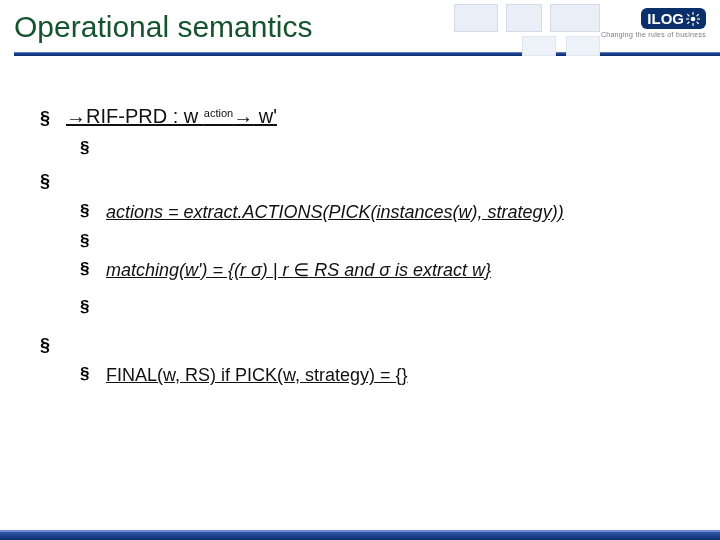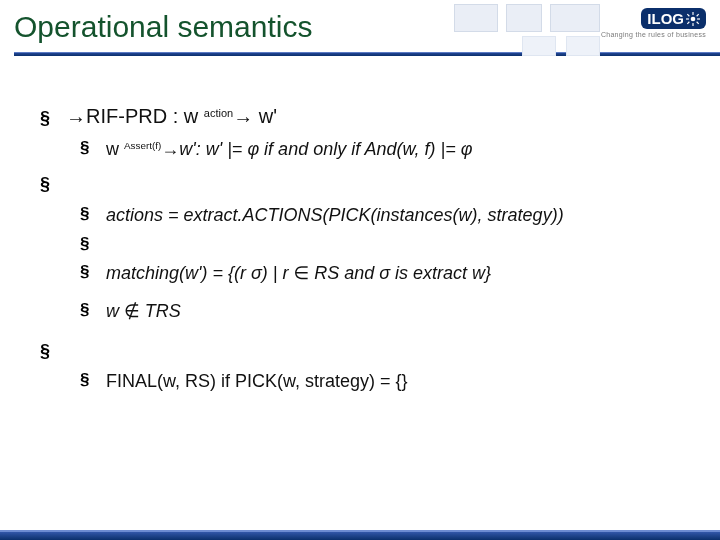--- a/index.html
+++ b/index.html
@@ -16,21 +16,21 @@
   .logo-badge { display: inline-flex; align-items: center; gap: 2px; background: #0b2f6b; color: #fff; padding: 2px 6px; border-radius: 6px; font-weight: bold; font-size: 15px; }
   .logo-badge .gear { width: 14px; height: 14px; display: inline-block; }
   .tagline { font-size: 7px; color: #7a7a7a; margin-top: 2px; letter-spacing: .3px; }
   .title { font-size: 30px; color: #14532d; font-weight: 400; }
   .divider { margin-top: 8px; height: 4px; background: linear-gradient(#2a4ea3, #0b2f6b); box-shadow: 0 1px 0 #5b7bc4 inset; }
   .content { padding: 22px 26px 0 26px; color: #111; font-size: 20px; }
   .b1 { display: flex; align-items: flex-start; margin: 10px 0 6px 14px; }
   .b2 { display: flex; align-items: flex-start; margin: 8px 0 6px 54px; font-size: 18px; }
   .bullet { width: 12px; flex: 0 0 12px; margin-right: 14px; font-weight: bold; color: #000; line-height: 1.15; font-size: 17px; }
   .b1 > .bullet { font-size: 18px; line-height: 1.25; margin-top: 3px; }
-  .txt { line-height: 1.25; }
+  .txt { line-height: 1.25; text-decoration: underline; }
   .sup { font-size: .55em; vertical-align: super; position: relative; top: .15em; }
   .ital { font-style: italic; }
   .footer { position: absolute; left: 0; right: 0; bottom: 0; height: 8px; background: linear-gradient(#3256a8, #0b2f6b); }
   .footer::before { content:""; position:absolute; left:0; top:-2px; right:0; height:2px; background:#6d8bd1; }
 </style>
 </head>
 <body>
 <div class="slide">
 
   <div class="header">
@@ -70,23 +70,20 @@
 
     <div class="b1">
       <span class="bullet">§</span>
       <span class="txt">
         <span>→RIF-PRD : w </span><span class="sup">action</span><span>→</span><span> w'</span>
       </span>
     </div>
 
     <div class="b2">
       <span class="bullet">§</span>
-      <span class="txt">
-        <span>w </span><span class="sup">Assert(f)</span><span>→</span><span class="ital">w': w' |= φ if and only if </span><span class="ital">And(w, f)</span><span class="ital"> |= φ</span>
-      </span>
     </div>
 
     <div class="b1">
       <span class="bullet">§</span>
     </div>
 
     <div class="b2">
       <span class="bullet">§</span>
       <span class="txt ital">actions = extract.ACTIONS(PICK(instances(w), strategy))</span>
     </div>
@@ -97,23 +94,20 @@
 
     <div class="b2">
       <span class="bullet">§</span>
       <span class="txt">
         <span class="ital">matching(w') = {(r σ) | r </span><span>∈</span><span class="ital"> RS and σ is extract w}</span>
       </span>
     </div>
 
     <div class="b2" style="margin-top:16px">
       <span class="bullet">§</span>
-      <span class="txt">
-        <span class="ital">w </span><span>∉</span><span class="ital"> TRS</span>
-      </span>
     </div>
 
     <div class="b1" style="margin-top:14px">
       <span class="bullet">§</span>
     </div>
 
     <div class="b2">
       <span class="bullet">§</span>
       <span class="txt">FINAL(w, RS) if PICK(w, strategy) = {}</span>
     </div>

